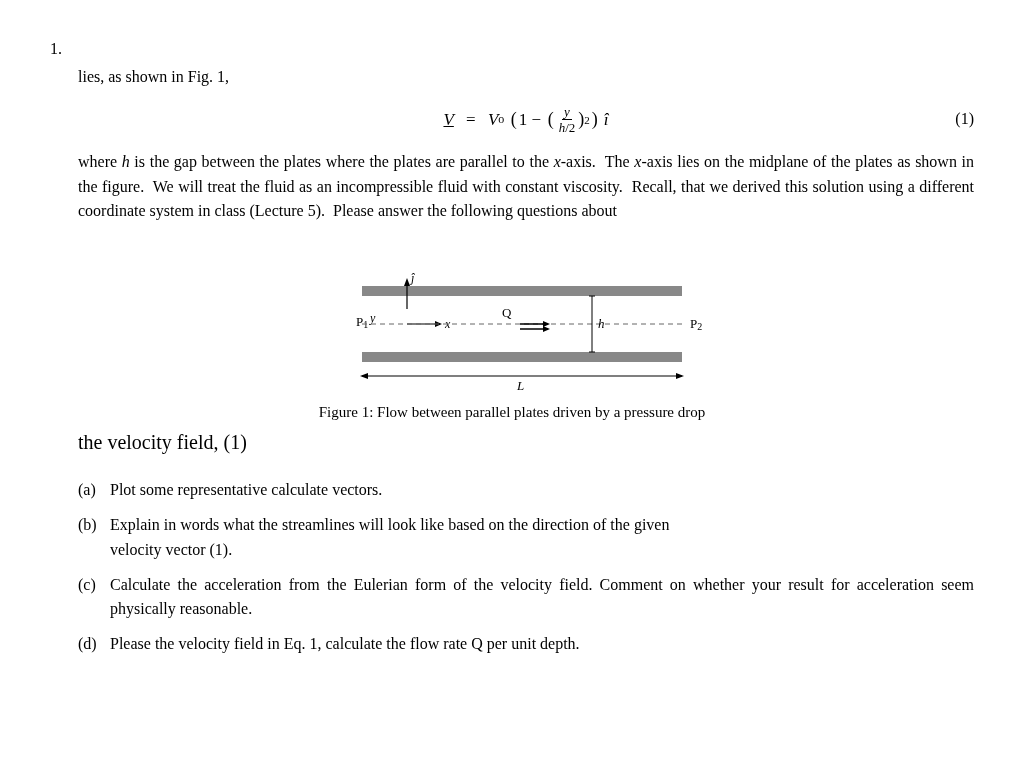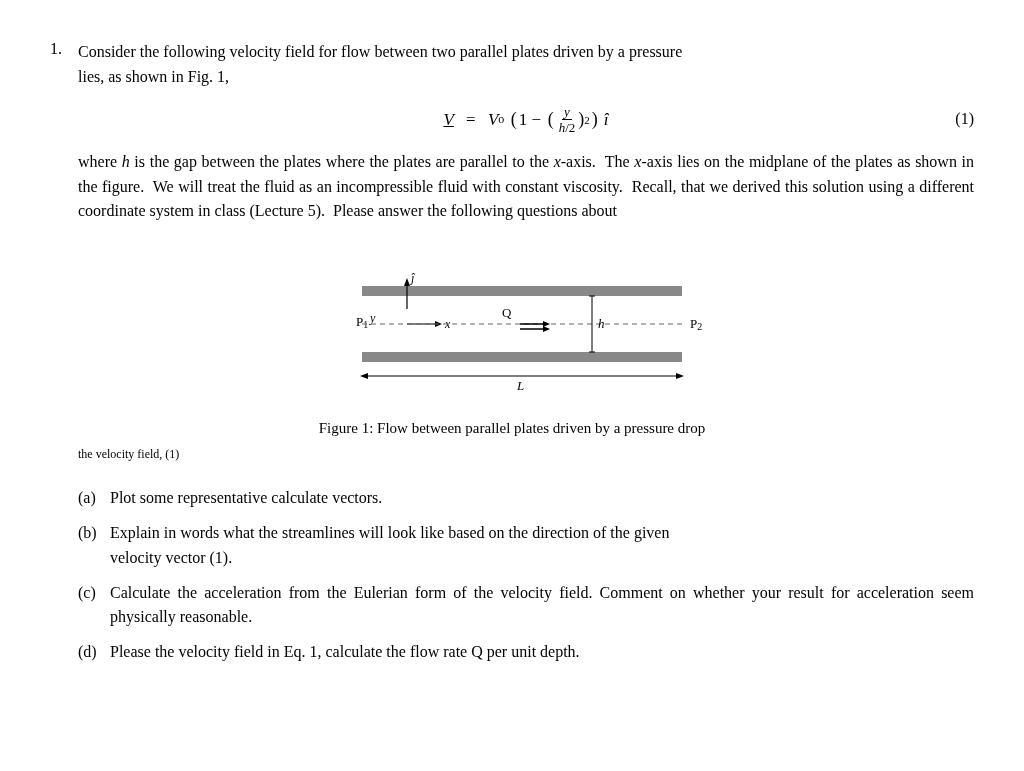--- a/index.html
+++ b/index.html
@@ -102,21 +102,21 @@
 
     .figure-diagram {
       position: relative;
       width: 420px;
       height: 160px;
     }
 
     .figure-caption {
       text-align: center;
       font-size: 15px;
-      margin-top: 16px;
+      margin-top: 0;
       color: #000;
     }
 
     
     .parts-list {
       margin-left: 28px;
       margin-top: 8px;
     }
 
     .part-item {
@@ -133,32 +133,31 @@
 
     .part-text {
       flex: 1;
       text-align: justify;
       font-size: 16px;
     }
 
     .velocity-field-line {
       margin-left: 28px;
       margin-bottom: 24px;
-      font-size: 12px;
+      font-size: 20px;
     }
   </style>
 </head>
 <body>
 
 <div class="problem-container">
 
   <div class="problem-header">
     <span class="problem-number">1.</span>
     <div class="problem-text">
-      <span>Consider the following velocity field for flow between two parallel plates driven by a pressure</span>
       <br>
       <span>lies, as shown in Fig. 1,</span>
 
       
       <div class="equation-block">
         <div class="equation-content">
 
           <span class="underline-V">V</span>
           <span style="margin: 0 8px; font-size:17px;">&nbsp;=&nbsp;</span>
           <span class="math-italic" style="font-size:17px;">V</span>

